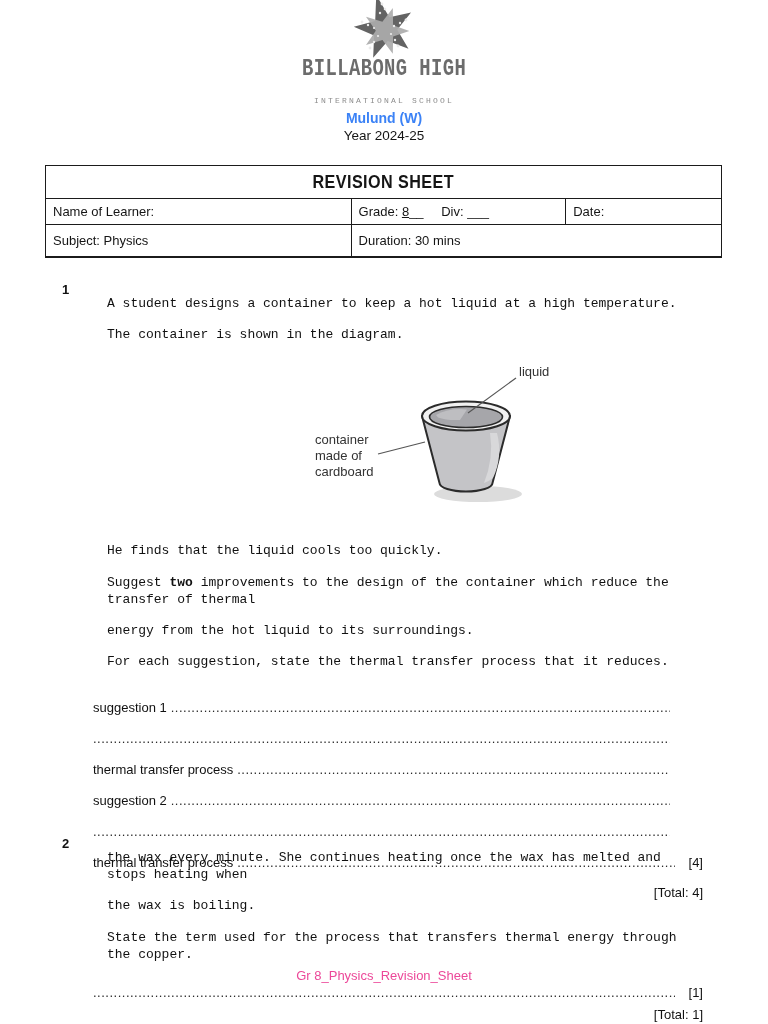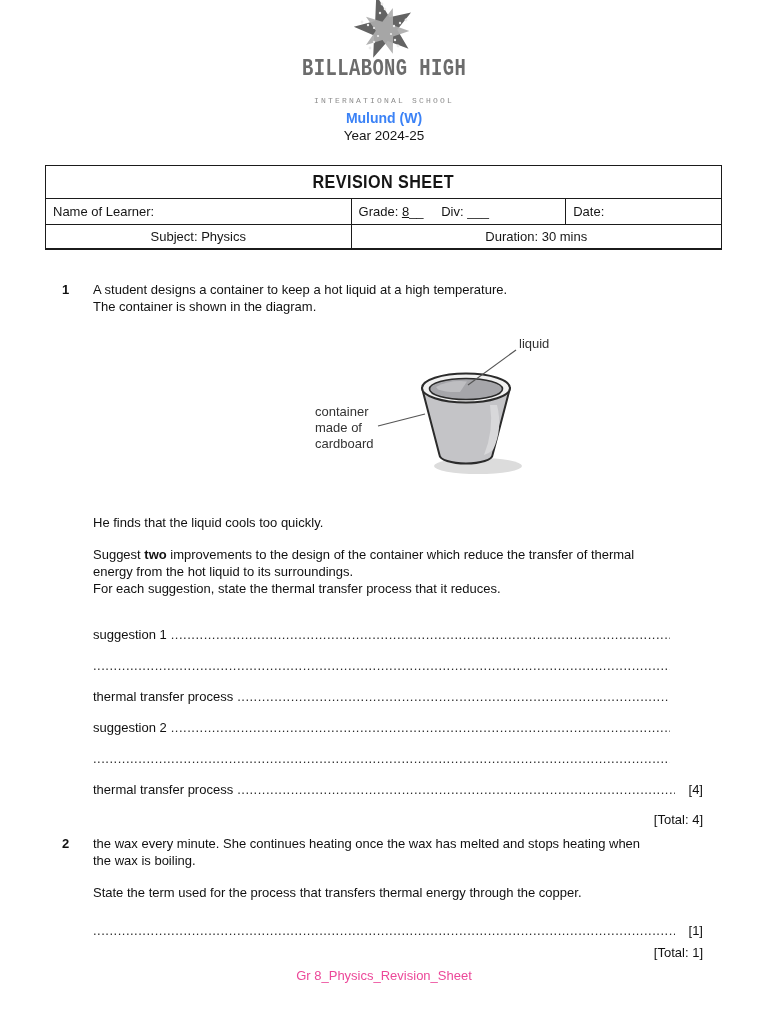--- a/index.html
+++ b/index.html
@@ -17,32 +17,32 @@
               font-weight:bold; font-size:14px; color:#3b82f6; }
   .year { position:absolute; top:128px; left:0; right:0; text-align:center; font-size:13.5px; }
 
   
   table.info { position:absolute; top:165px; left:45px; width:677px; border-collapse:collapse; }
   table.info td { border:1.6px solid #1b1b1b; padding:2px 7px; font-size:13px; vertical-align:middle; }
   td.title-cell { text-align:center; height:33px; }
   .title-text { display:inline-block; font-weight:bold; font-size:19px; letter-spacing:0.5px;
                 transform:scaleX(0.85); transform-origin:center; }
   tr.r2 td { height:26px; }
-  tr.r3 td { height:24px; border-bottom-width:2.6px;text-align:center; }
+  tr.r3 td { height:32px; border-bottom-width:2.6px; }
   .u { text-decoration:underline; }
   .div-label { margin-left:14px; }
 
   
   .question { position:absolute; font-size:13px; line-height:17px; color:#111; }
   .q1 { top:281px; left:62px; width:648px; }
   .q2 { top:835px; left:62px; width:648px; }
   .q-row { display:flex; }
   .q-num { width:31px; font-weight:bold; flex:0 0 31px; }
   .q-body { flex:1; }
-  .para { margin:0; }
+  .para { margin:14px;font-family:Liberation Mono, monospace; }
   .gap-top { margin-top:15px; }
   .bold { font-weight:bold; }
 
   .diagram { margin:18px 0 0 209px; display:block; }
 
   .ans { display:flex; align-items:baseline; width:577px; margin-top:14px; white-space:nowrap; }
   .ans.wide { width:610px; }
   .dots { flex:1 1 auto; overflow:hidden; white-space:nowrap; color:#2a2a2a; padding-left:4px; letter-spacing:0.5px; }
   .marks { flex:0 0 auto; margin-left:14px; }
   .total-line { width:610px; text-align:right; margin-top:13px; }

